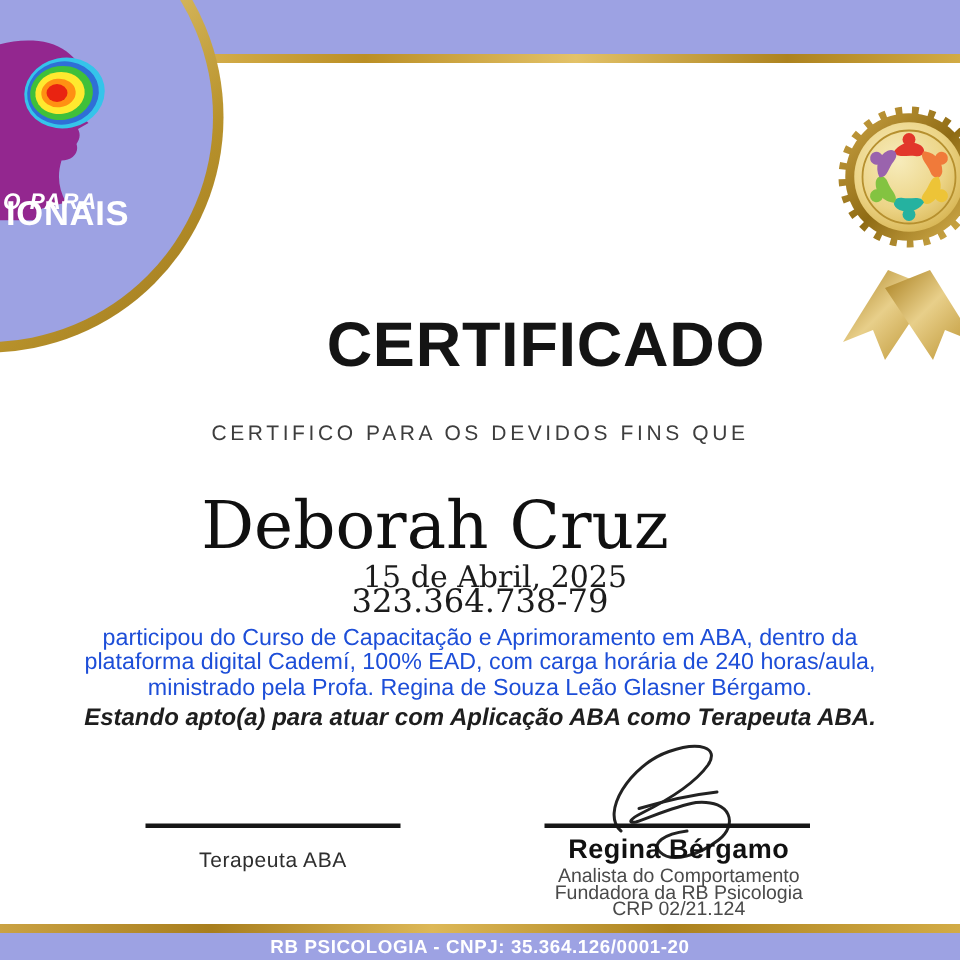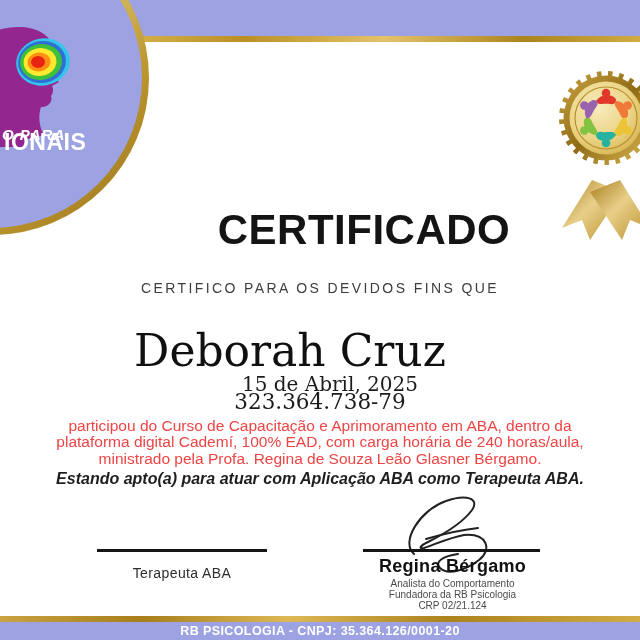--- a/index.html
+++ b/index.html
@@ -31,34 +31,34 @@
      letter-spacing:.5px;color:#141414;padding-left:44px;}
   .subtitle{left:0;top:280px;width:640px;text-align:center;font-size:14px;
      letter-spacing:2.4px;color:#3d3d3d;}
   .recipient{left:0;top:325px;width:580px;text-align:center;
      font-family:"DejaVu Serif",serif;font-size:44px;color:#101010;}
   .cert-date{left:0;top:372px;width:640px;text-align:center;
      font-family:"DejaVu Serif",serif;font-size:20px;color:#1c1c1c;margin-left:10px;}
   .cert-cpf{left:0;top:389px;width:640px;text-align:center;
      font-family:"DejaVu Serif",serif;font-size:21.5px;color:#1c1c1c;}
   .bodytext{left:20px;top:418px;width:600px;text-align:center;
-     font-size:15.5px;line-height:16.4px;color:#ef4444;}
+     font-size:15.5px;line-height:16.4px;color:#1d4ed8;}
   .qualification{left:20px;top:470px;width:600px;text-align:center;
      font-size:16px;font-weight:700;font-style:italic;color:#1e1e1e;}
 
   
   .sigline{height:2.5px;background:#161616;}
   .sigline-left{left:97px;top:549px;width:170px;}
   .sigline-right{left:363px;top:549px;width:177px;}
   .siglabel-left{left:97px;top:565px;width:170px;text-align:center;
      font-size:14px;letter-spacing:.4px;color:#2e2e2e;}
   .signame-right{left:355px;top:556px;width:195px;text-align:center;
      font-size:18px;font-weight:700;letter-spacing:.3px;color:#111;}
   .sigroles{left:355px;top:578px;width:195px;text-align:center;
-     font-size:10px;line-height:11px;color:#4a4a4a;}
+     font-size:13px;line-height:11px;color:#4a4a4a;}
 </style>
 </head>
 <body>
 
 <div class="page">
 
   <div class="abs topbar"></div>
   <div class="abs goldrule-top"></div>
 
   <div class="abs badge-ring"></div>

